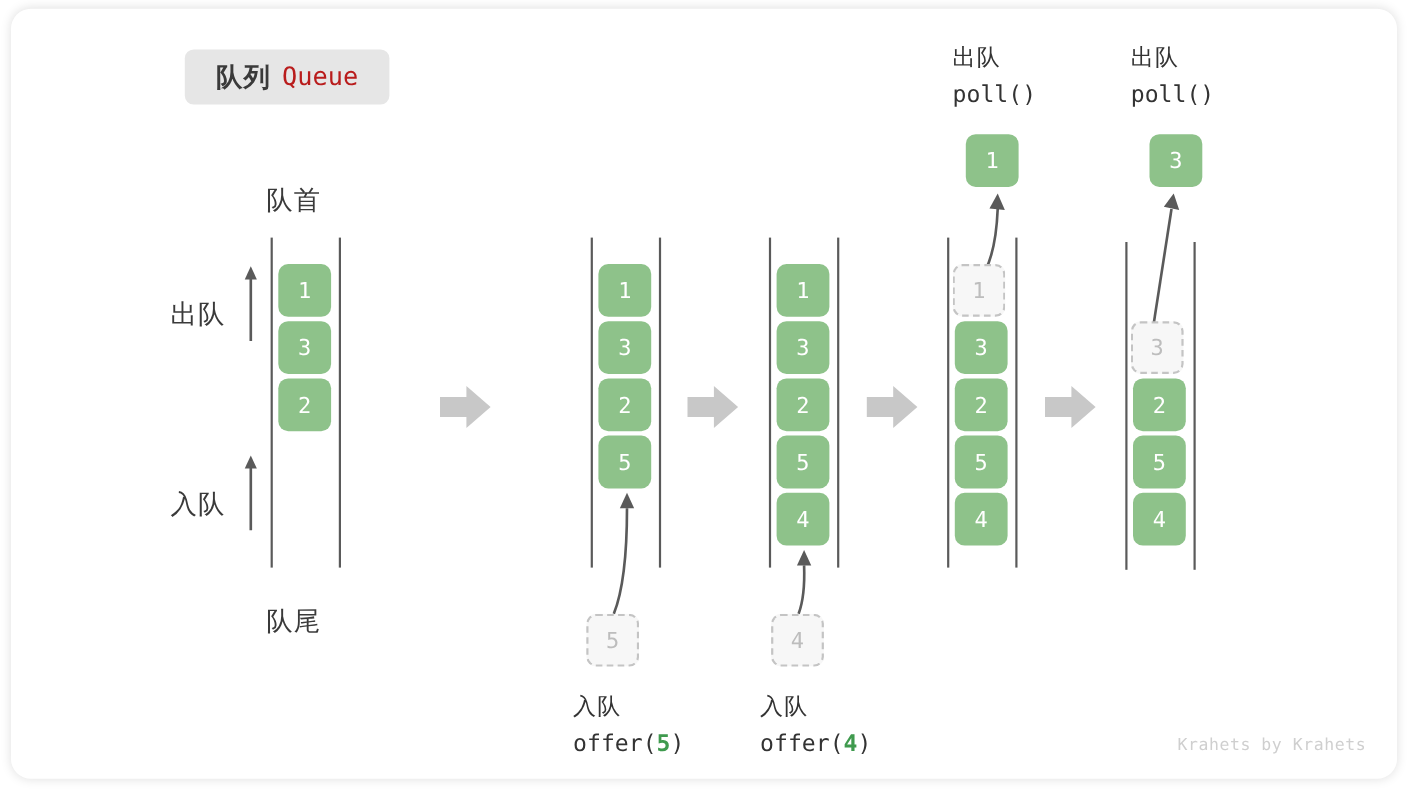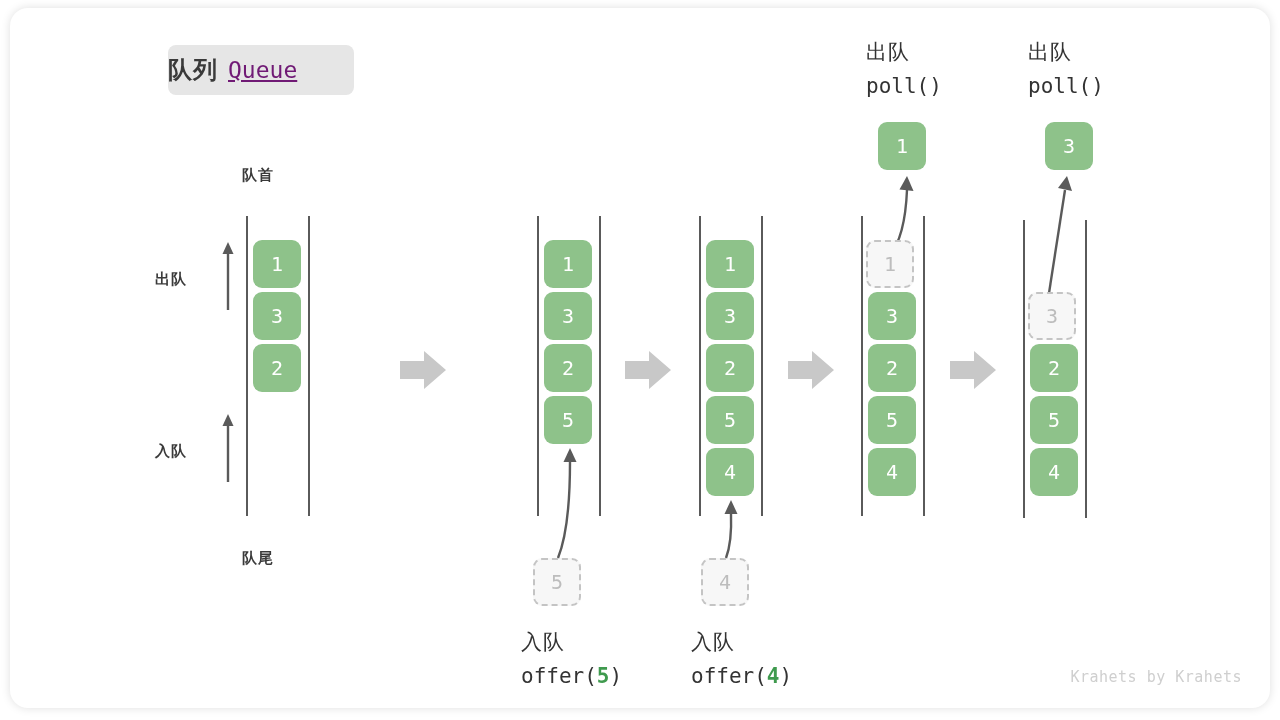--- a/index.html
+++ b/index.html
@@ -29,39 +29,39 @@
   
   #title-badge {
     left: 158px;
     top: 37px;
     width: 186px;
     height: 50px;
     background: #e6e6e6;
     border-radius: 8px;
     display: flex;
     align-items: center;
+    justify-content: center;
     gap: 10px;
   }
   #title-badge .cn {
     font-size: 24px;
     font-weight: bold;
     color: #3a3a3a;
     letter-spacing: 1px;
   }
   #title-badge .en {
     font-size: 23px;
-    color: #701a75;
-    font-family: "DejaVu Sans Mono", "Liberation Mono", monospace;
-    text-decoration: underline;
+    color: #b91c1c;
+    font-family: "DejaVu Sans Mono", "Liberation Mono", monospace;
   }
 
   
   .cn-label {
-    font-size: 15px;
-    font-weight: bold;
+    font-size: 24px;
+    font-weight: normal;
     color: #3a3a3a;
     white-space: nowrap;
     letter-spacing: 1px;
   }
   .op-cn {
     font-size: 21px;
     font-weight: normal;
     color: #333333;
     white-space: nowrap;
     letter-spacing: 1px;

